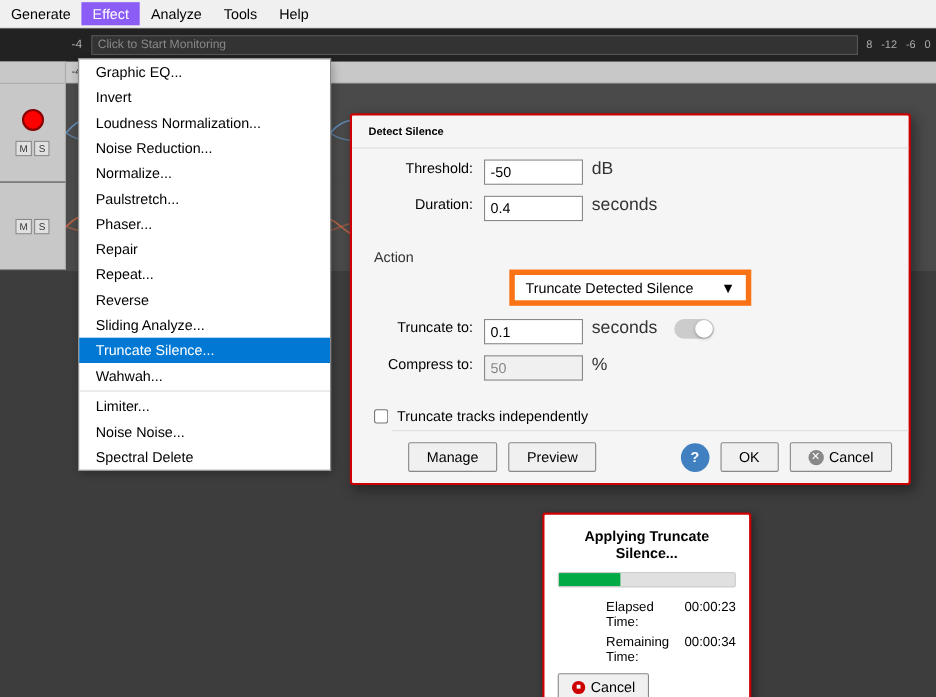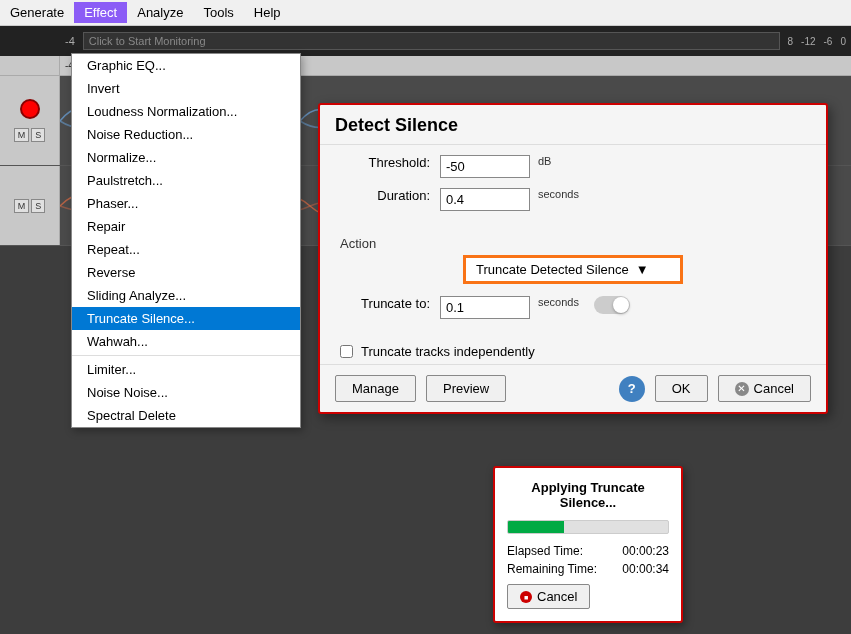--- a/index.html
+++ b/index.html
@@ -70,21 +70,21 @@
       left: 318px;
       top: 77px;
       width: 510px;
       background: #f5f5f5;
       border: 2px solid #cc0000;
       box-shadow: 3px 4px 12px rgba(0,0,0,0.4);
       z-index: 90;
       border-radius: 3px;
     }
     .dialog-title {
-      font-size: 18px;
+      font-size: 10px;
       font-weight: bold;
       padding: 10px 15px 8px;
       color: #000;
       border-bottom: 1px solid #ddd;
     }
     .dialog-section {
       padding: 10px 20px;
     }
     .dialog-row {
       display: flex;
@@ -99,45 +99,45 @@
     }
     .dialog-input {
       width: 90px;
       border: 1px solid #888;
       padding: 3px 5px;
       font-size: 13px;
       background: white;
     }
     .dialog-unit {
       margin-left: 8px;
-      font-size: 11px;
+      font-size: 16px;
       color: #333;
     }
     .action-section {
       padding: 5px 20px 10px;
     }
     .action-title {
       font-size: 13px;
       color: #333;
       margin-bottom: 4px;
     }
     .action-dropdown {
       display: flex;
       justify-content: center;
       margin-bottom: 12px;
     }
     .action-select {
       padding: 4px 10px;
       font-size: 13px;
-      border: 3px solid #f97316;
+      border: 5px solid #f97316;
       background: white;
       min-width: 220px;
       display: flex;
       align-items: center;
-      gap: 2px;
+      gap: 20px;
       cursor: pointer;
     }
     .action-select-arrow {
       margin-left: 5px;
     }
     .toggle-switch {
       width: 36px;
       height: 18px;
       background: #ccc;
       border-radius: 9px;
@@ -160,20 +160,21 @@
     }
     .checkbox-row input[type=checkbox] {
       margin-right: 8px;
     }
     .dialog-buttons {
       display: flex;
       align-items: center;
       padding: 10px 15px;
       border-top: 1px solid #ddd;
       gap: 10px;
+      margin-left: 36px;
     }
     .btn {
       padding: 5px 16px;
       font-size: 13px;
       border: 1px solid #888;
       background: #f0f0f0;
       cursor: pointer;
       border-radius: 2px;
     }
     .btn-help {
@@ -237,20 +238,21 @@
     .progress-bar-fill {
       height: 100%;
       background: #00aa44;
       width: 35%;
     }
     .progress-info {
       font-size: 12px;
       margin-bottom: 4px;
       display: flex;
       justify-content: space-between;
+      margin-left: 44px;
     }
     .progress-cancel-btn {
       display: flex;
       align-items: center;
       justify-content: center;
       margin-top: 8px;
       padding: 4px 12px;
       border: 1px solid #888;
       background: #f0f0f0;
       cursor: pointer;
@@ -422,20 +424,25 @@
       <div class="dialog-row">
         <span class="dialog-label">Truncate to:</span>
         <input class="dialog-input" type="text" value="0.1" style="">
         <span class="dialog-unit">seconds</span>
 
         <div class="toggle-switch" style="margin-left:15px;">
           <div class="toggle-knob"></div>
         </div>
       </div>
 
+      <div class="dialog-row">
+        <span class="dialog-label">Compress to:</span>
+        <input class="dialog-input" type="text" style="color: rgb(136, 136, 136); background: rgb(240, 240, 240);" value="50">
+        <span class="dialog-unit">%</span>
+      </div>
     </div>
 
     <div class="checkbox-row">
       <input type="checkbox" style="">
       <span>Truncate tracks independently</span>
     </div>
 
     <div class="dialog-buttons">
       <button class="btn">Manage</button>
       <button class="btn">Preview</button>

